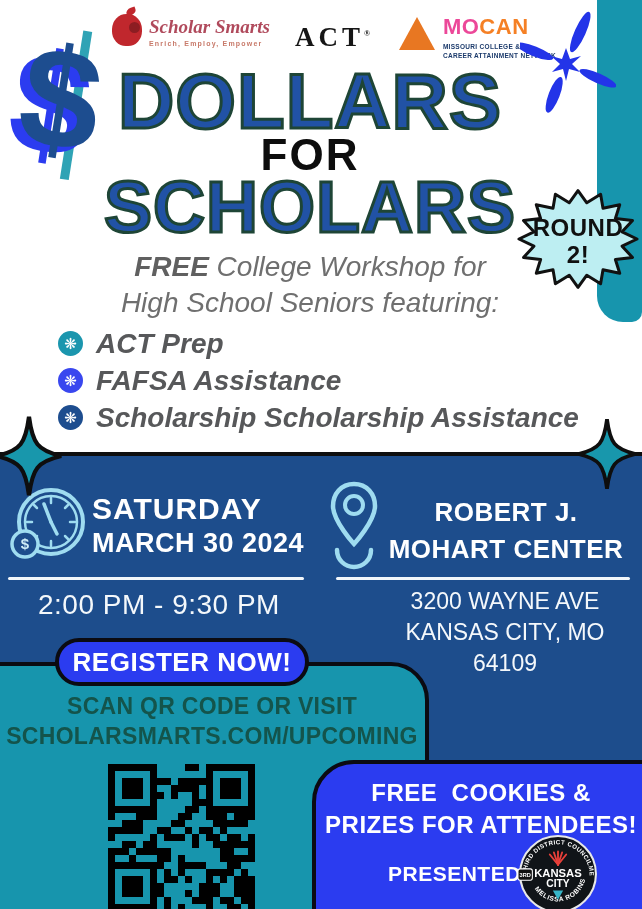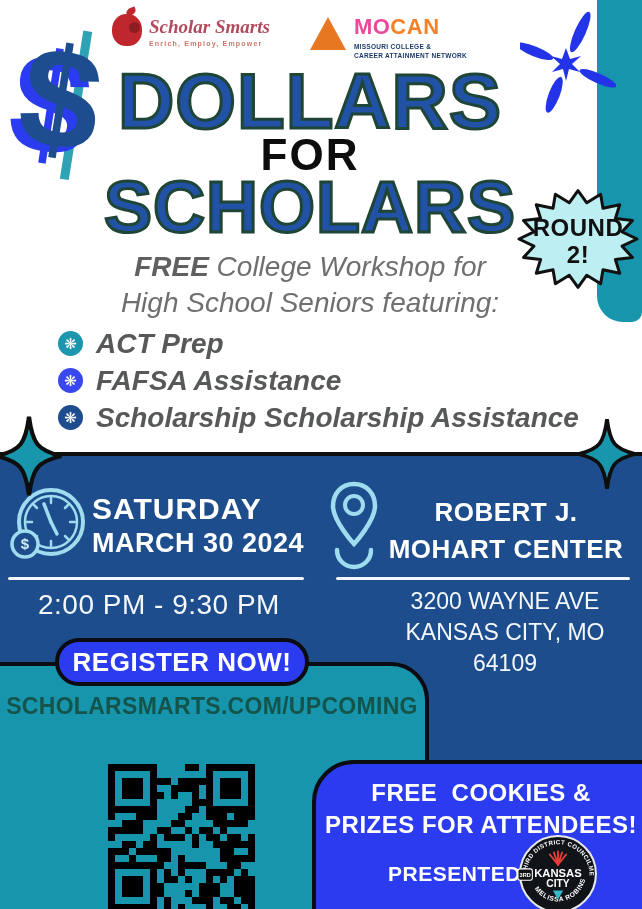--- a/index.html
+++ b/index.html
@@ -6,21 +6,21 @@
   body { margin:0; background:#888; font-family:"Liberation Sans", sans-serif; }
   .page { position:relative; width:642px; height:909px; background:#ffffff; overflow:hidden; margin:0 auto; }
 
   
   .teal-bar { position:absolute; left:597px; top:0; width:45px; height:322px; background:#1795ad; border-radius:0 0 10px 26px; }
 
   
   .sparkle { position:absolute; left:520px; top:6px; z-index:3; }
 
   
-  .logos { position:absolute; left:112px; top:8px; display:flex; align-items:flex-start; gap:40px;justify-content:space-between; }
+  .logos { position:absolute; left:112px; top:8px; display:flex; align-items:flex-start; gap:25px;justify-content:space-between; }
   .logo-ss { display:flex; gap:7px; align-items:flex-start; }
   .apple { position:relative; width:30px; height:32px; background:#c0272d; border-radius:48% 48% 46% 46%; margin-top:6px; }
   .apple::before { content:''; position:absolute; left:14px; top:-6px; width:10px; height:7px; background:#c0272d; border-radius:60% 0 60% 0; transform:rotate(-20deg); }
   .apple::after { content:''; position:absolute; right:2px; top:8px; width:11px; height:11px; background:#8c1d22; border-radius:50%; }
   .ss-text { padding-top:8px; }
   .ss-name { font-family:"Liberation Serif", serif; font-style:italic; font-weight:700; font-size:19px; color:#b04a5c; white-space:nowrap; }
   .ss-tag { font-size:7px; letter-spacing:1.2px; color:#c87a6a; margin-top:2px; font-weight:700; }
   .logo-act { padding-top:14px; font-family:"Liberation Serif", serif; font-weight:700; font-size:27px; letter-spacing:4px; color:#151515; }
   .logo-act sup { font-size:8px; }
   .logo-mocan { display:flex; gap:8px; align-items:flex-start; padding-top:6px; }
@@ -114,20 +114,23 @@
     </svg>
   </div>
 
   <div class="logos">
     <div class="logo-ss">
       <div class="apple"></div>
       <div class="ss-text">
         <div class="ss-name">Scholar Smarts</div>
         <div class="ss-tag">Enrich, Employ, Empower</div>
       </div>
+    </div>
+    <div class="logo-act">
+      <span>ACT</span><sup>®</sup>
     </div>
     <div class="logo-mocan">
       <div class="mocan-tri"></div>
       <div>
         <div class="mocan-name">
           <span class="mocan-mo">MO</span><span class="mocan-can">CAN</span>
         </div>
         <div class="mocan-tag">
           <div>MISSOURI COLLEGE &amp;</div>
           <div>CAREER ATTAINMENT NETWORK</div>
@@ -232,20 +235,21 @@
 
   <div class="time">2:00 PM - 9:30 PM</div>
   <div class="address">
     <div>3200 WAYNE AVE</div>
     <div>KANSAS CITY, MO 64109</div>
   </div>
 
   <div class="register-btn">REGISTER NOW!</div>
 
   <div class="scan">
+    <div>SCAN QR CODE OR VISIT</div>
     <div>SCHOLARSMARTS.COM/UPCOMING</div>
   </div>
 
   <div class="qr">
     <div class="qr-finder qf-tl"></div>
     <div class="qr-finder qf-tr"></div>
     <div class="qr-finder qf-bl"></div>
   <div class="qr-cell" style="left: 77px; top: 0px;"></div>
       <div class="qr-cell" style="left: 84px; top: 0px;"></div>
       <div class="qr-cell" style="left: 49px; top: 14px;"></div>

